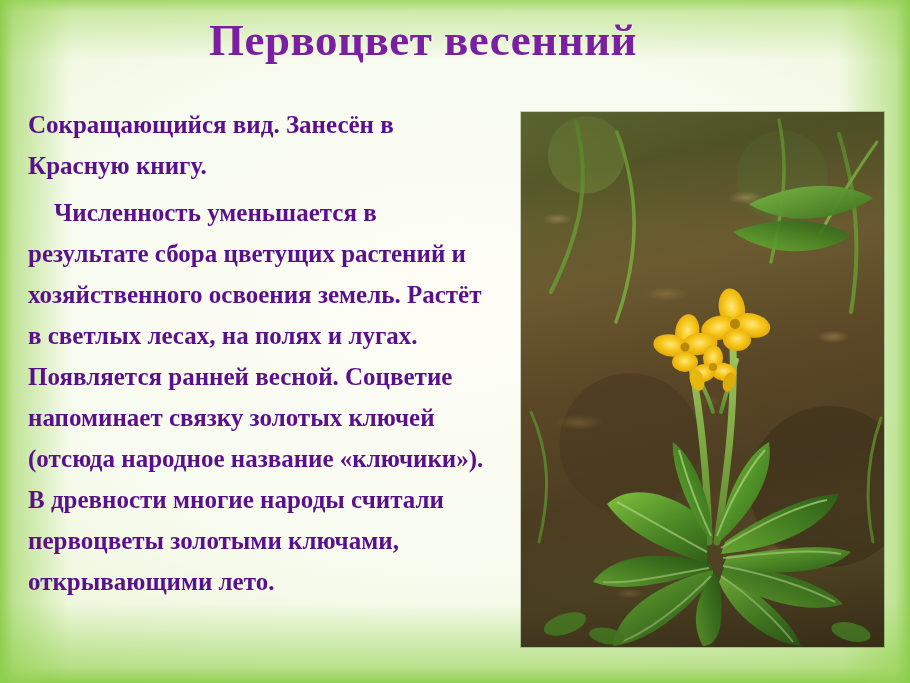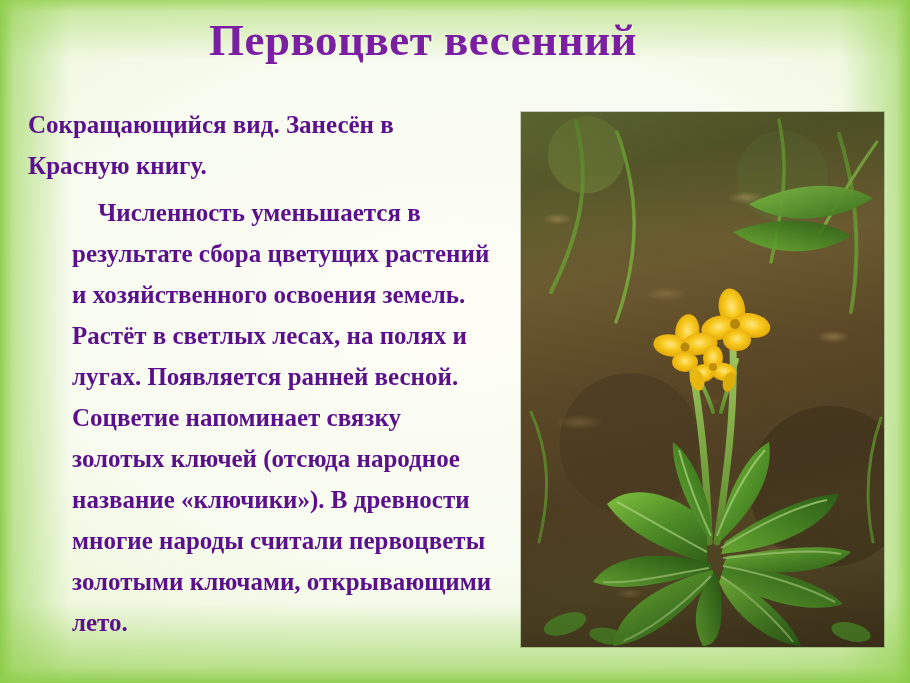--- a/index.html
+++ b/index.html
@@ -66,21 +66,20 @@
     z-index: 4;
   }
   .body-text p {
     margin: 0;
   }
   .body-text p.indent {
     text-indent: 26px;
   }
   .body-text p + p {
     margin-top: 6px;
-    margin-left: 44px;
   }
 
   
   .photo {
     position: absolute;
     left: 521px;
     top: 112px;
     width: 363px;
     height: 535px;
     overflow: hidden;

